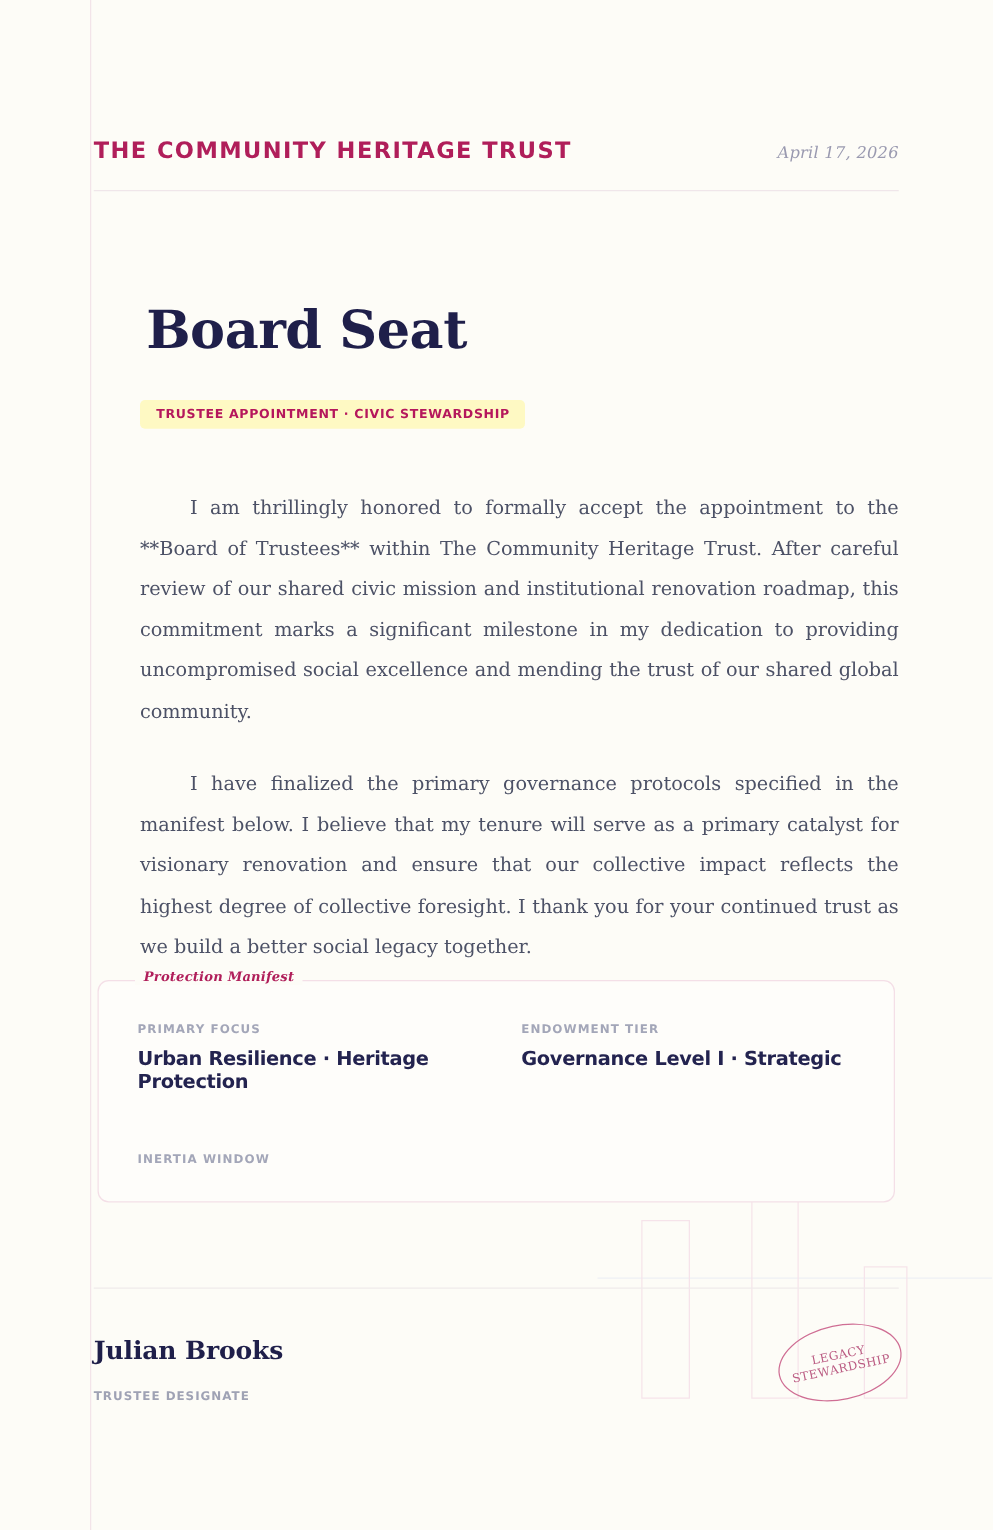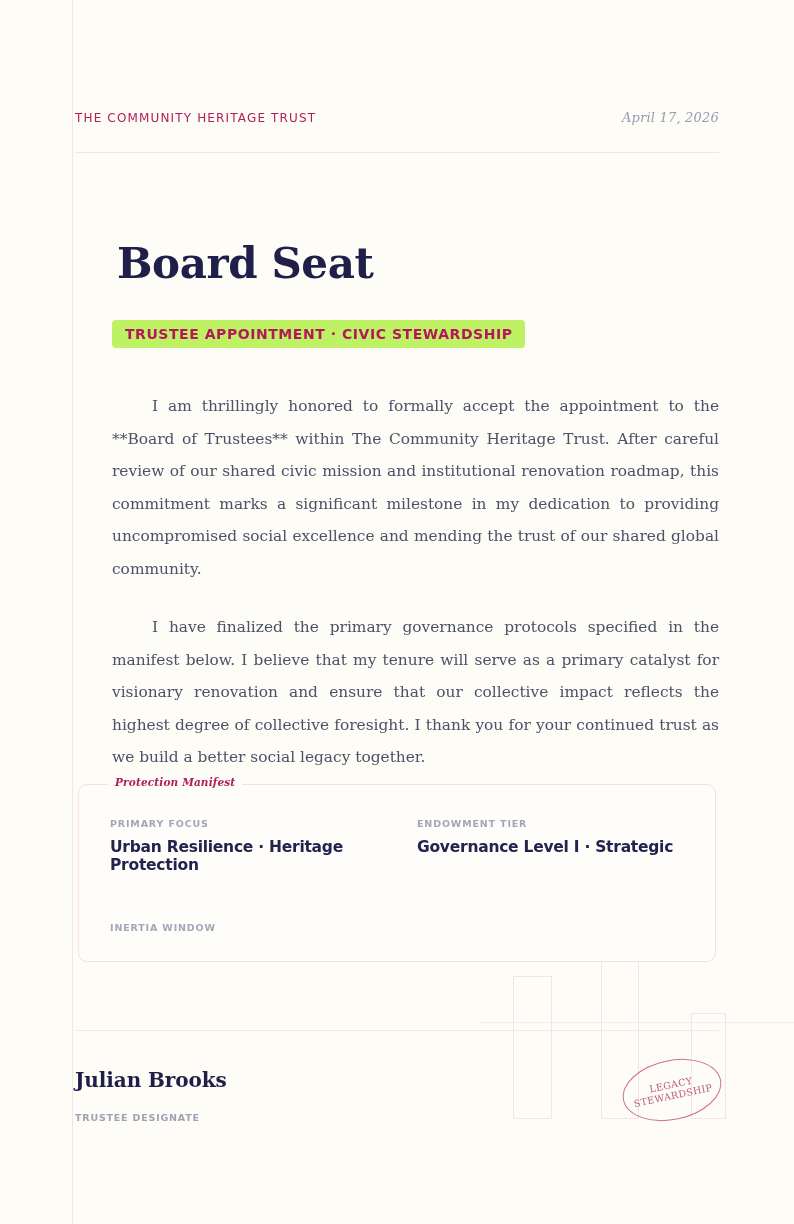--- a/index.html
+++ b/index.html
@@ -61,22 +61,22 @@
     position: absolute;
     left: 75px;
     top: 110px;
     width: 644px;
     display: flex;
     align-items: baseline;
     justify-content: space-between;
   }
   .brand {
     font-family: "DejaVu Sans", sans-serif;
-    font-size: 12px;
-    font-weight: 400;
+    font-size: 18px;
+    font-weight: 700;
     letter-spacing: 1.15px;
     color: #b01e5a;
     text-transform: uppercase;
   }
   .issue-date {
     font-family: "DejaVu Serif", serif;
     font-style: italic;
     font-size: 13px;
     color: #9a9ab0;
     letter-spacing: 0.2px;
@@ -102,26 +102,26 @@
     line-height: 47px;
     letter-spacing: -0.4px;
     color: #1f1f4a;
   }
   .title .line { display: block; }
 
   .badge {
     position: absolute;
     left: 112px;
     top: 320px;
-    background: #bef264;
+    background: #fef9c3;
     color: #b5175c;
     border-radius: 4px;
     padding: 6px 12px 6px 13px;
     font-family: "DejaVu Sans", sans-serif;
-    font-size: 14px;
+    font-size: 10px;
     font-weight: 700;
     letter-spacing: 0.55px;
     text-transform: uppercase;
     white-space: nowrap;
   }
 
   
   .body-copy {
     position: absolute;
     left: 112px;

